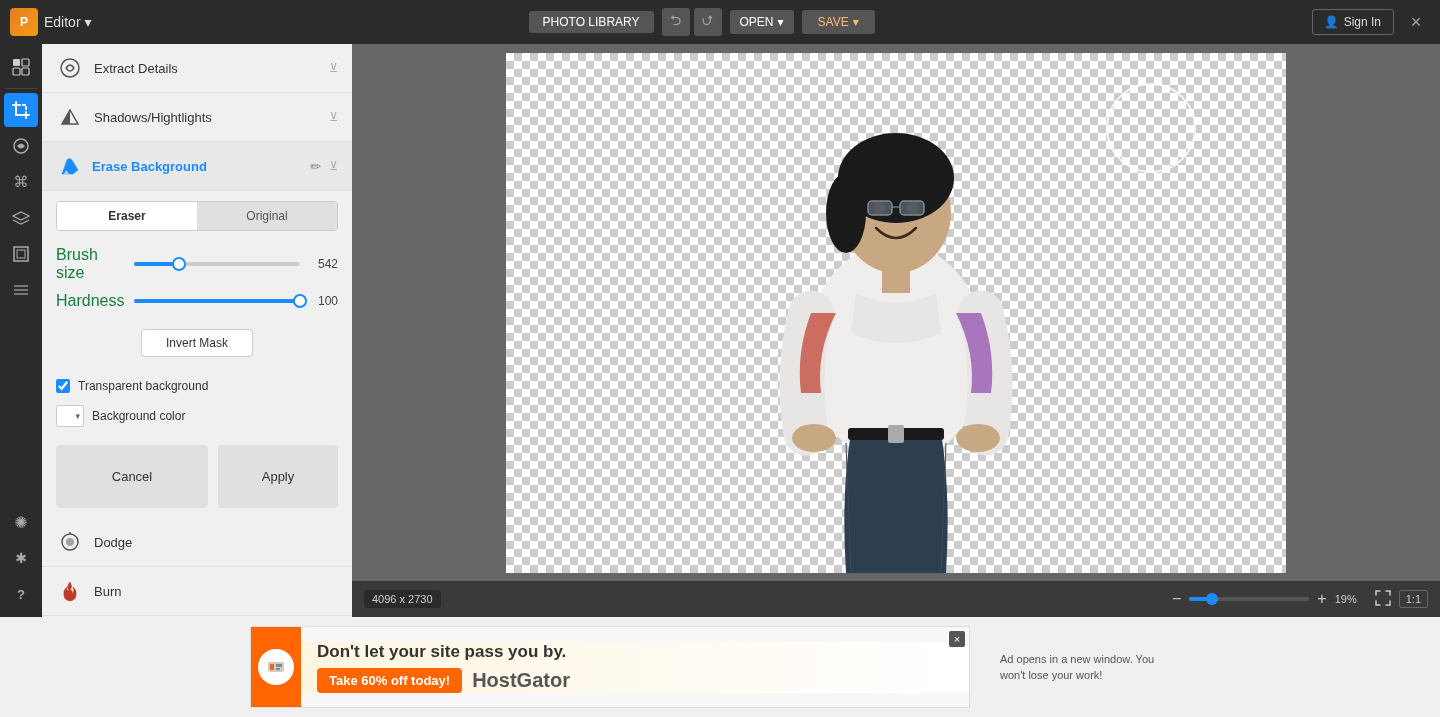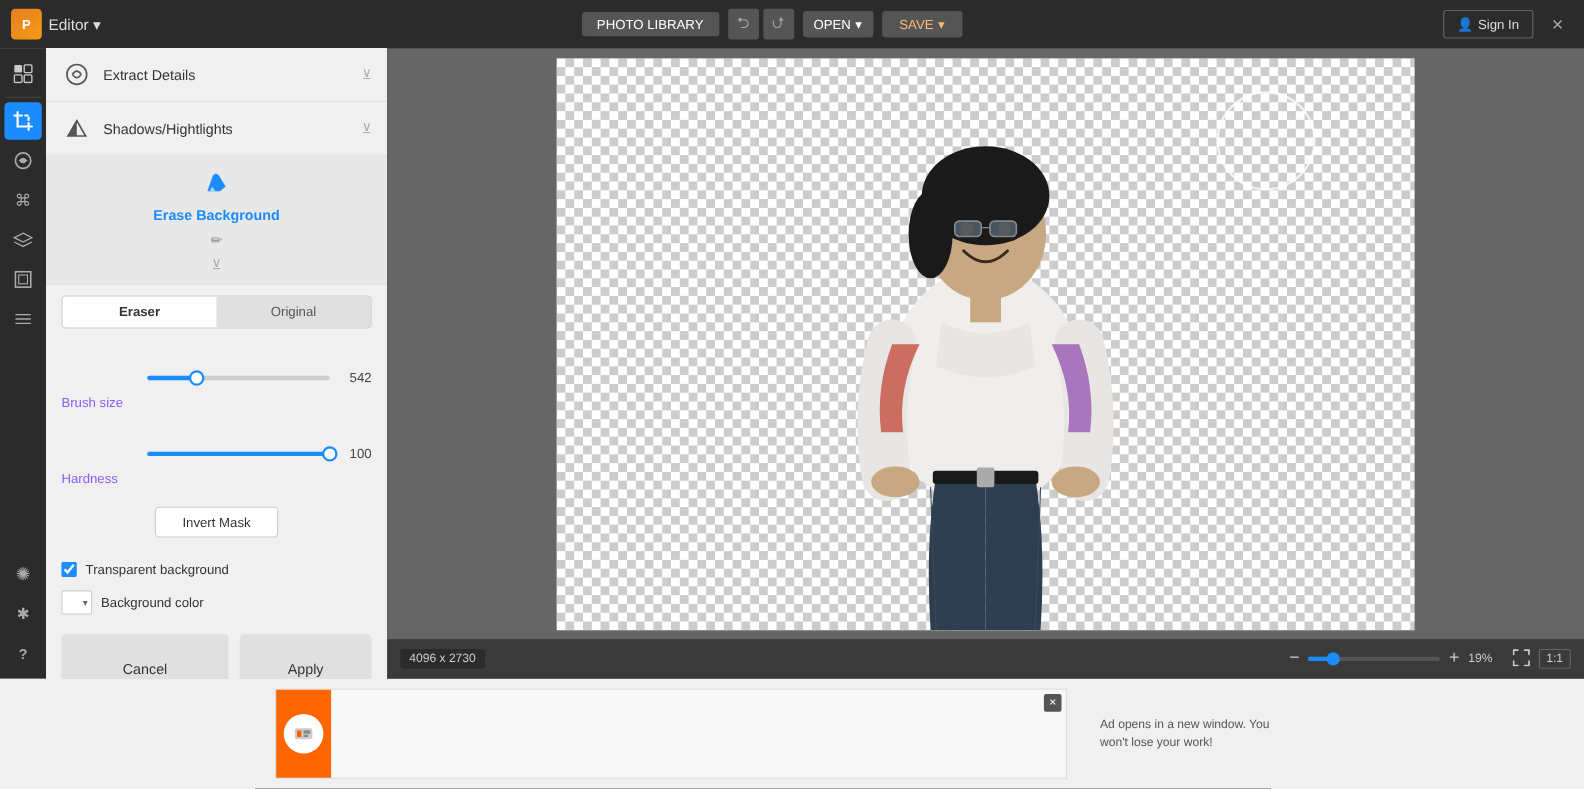--- a/index.html
+++ b/index.html
@@ -94,41 +94,40 @@
       border-bottom: 1px solid #e0e0e0;
       gap: 10px;
     }
     .panel-item-icon { width: 28px; height: 28px; display: flex; align-items: center; justify-content: center; flex-shrink: 0; }
     .panel-item-label { font-size: 13px; color: #333; flex: 1; }
     .panel-item-arrow { color: #aaa; font-size: 12px; }
     .erase-bg-header {
       display: flex; align-items: center; padding: 10px 14px;
       border-bottom: 1px solid #e0e0e0; gap: 8px;
       background: #e8e8e8;
-      flex-direction: column;
     }
     .erase-bg-title { font-size: 13px; color: #1a8cff; font-weight: 600; flex: 1; }
     .erase-bg-pencil { color: #888; font-size: 13px; cursor: pointer; }
 
     
     .toggle-row {
       display: flex; margin: 10px 14px; gap: 0;
       border: 1px solid #ccc; border-radius: 4px; overflow: hidden;
     }
     .toggle-btn {
       flex: 1; padding: 7px 0; font-size: 12px; font-weight: 500;
       border: none; cursor: pointer; background: #e0e0e0; color: #555;
     }
     .toggle-btn.active { background: #fff; color: #333; font-weight: 600; }
 
     
     .slider-row {
       display: flex; align-items: center; padding: 5px 14px; gap: 8px;
     }
-    .slider-label { font-size: 12px; color: #8b5cf6; width: 70px; flex-shrink: 0; margin-top: 45px; }
+    .slider-label { font-size: 16px; color: #15803d; width: 70px; flex-shrink: 0; }
     .slider-track { flex: 1; position: relative; height: 4px; background: #ccc; border-radius: 2px; }
     .slider-fill { height: 100%; background: #1a8cff; border-radius: 2px; }
     .slider-thumb {
       width: 14px; height: 14px; background: #fff; border: 2px solid #1a8cff;
       border-radius: 50%; position: absolute; top: -5px; transform: translateX(-50%);
     }
     .slider-value { font-size: 12px; color: #444; width: 30px; text-align: right; flex-shrink: 0; }
 
     
     .invert-btn {
@@ -560,16 +559,23 @@
     <div style="background:#f60; width:50px; height:82px; display:flex; align-items:center; justify-content:center; flex-shrink:0;">
       <div style="background:#fff; width:36px; height:36px; border-radius:50%; display:flex; align-items:center; justify-content:center;">
         <svg width="22" height="22" viewBox="0 0 22 22">
           <rect x="3" y="6" width="16" height="10" rx="2" fill="#ccc"></rect>
           <rect x="5" y="8" width="4" height="6" fill="#f60"></rect>
           <rect x="11" y="8" width="6" height="3" fill="#888"></rect>
           <rect x="11" y="12" width="4" height="2" fill="#888"></rect>
         </svg>
       </div>
     </div>
+    <div style="flex:1; padding: 0 16px; background: linear-gradient(90deg, #fff5e0, #fff);">
+      <div style="font-size:17px; font-weight:700; color:#333;">Don't let your site pass you by.</div>
+      <div style="display:flex; align-items:center; gap:10px; margin-top:6px;">
+        <div style="background:#f60; color:#fff; padding:5px 12px; border-radius:4px; font-size:13px; font-weight:600;">Take 60% off today!</div>
+        <div style="font-size:20px; font-weight:800; color:#555;">HostGator</div>
+      </div>
+    </div>
     <div style="position:absolute; top:4px; right:4px; background:#555; color:#fff; width:16px; height:16px; border-radius:2px; display:flex; align-items:center; justify-content:center; font-size:11px; cursor:pointer;">×</div>
   </div>
   <div class="ad-side-text">Ad opens in a new window. You won't lose your work!</div>
 </div>
 
 </body></html>

